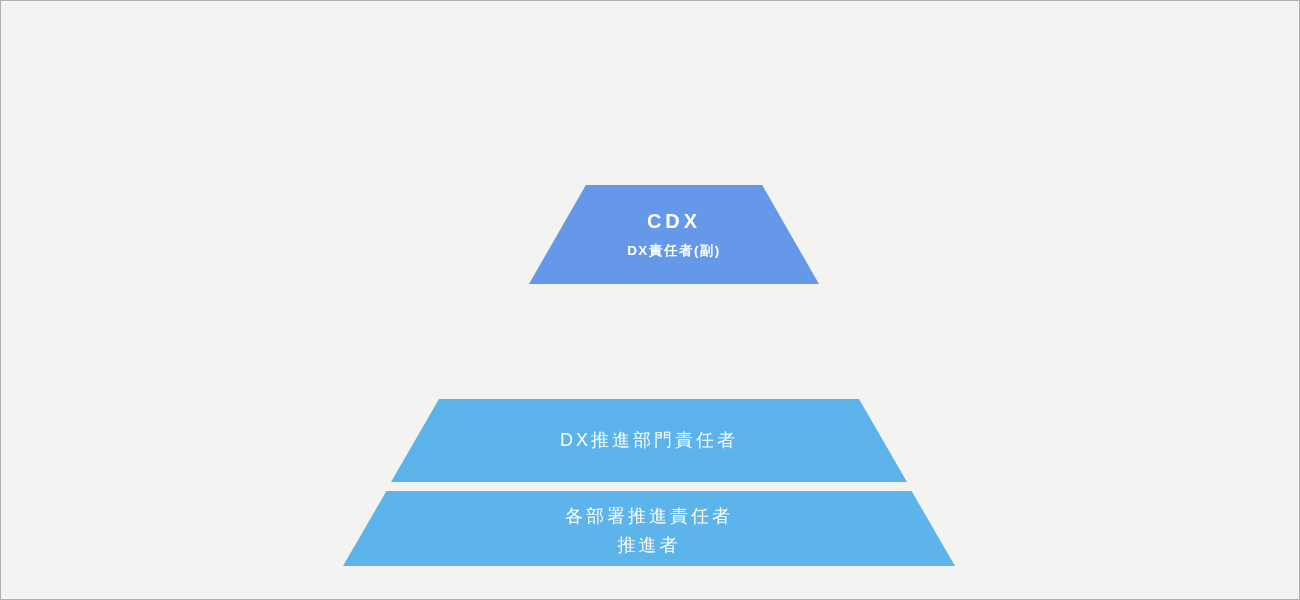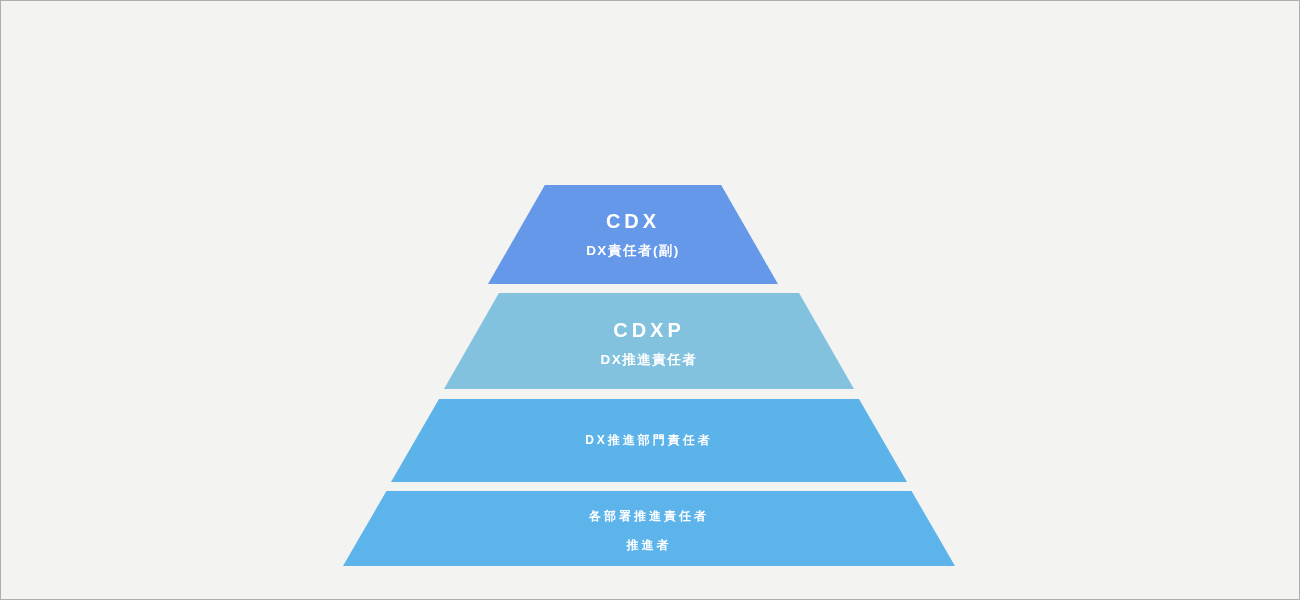--- a/index.html
+++ b/index.html
@@ -31,37 +31,37 @@
     letter-spacing: 4px;
     line-height: 26px;
   }
   .subline {
     font-size: 13.5px;
     font-weight: bold;
     letter-spacing: 1.5px;
     line-height: 21px;
   }
   .bigline {
-    font-size: 12px;
-    font-weight: bold;
+    font-size: 18px;
+    font-weight: normal;
     letter-spacing: 3px;
     line-height: 29px;
   }
   
   .level-1 {
     left: 565px; top: 30px; width: 165px; height: 144px;
     clip-path: polygon(50% 0, 100% 100%, 0 100%);
     justify-content: flex-end;
     padding-bottom: 4px;
     box-sizing: border-box;
   }
   .level-1 .heading { margin-bottom: 8px; }
   
   .level-2 {
-    left: 487px; top: 184px; width: 290px; height: 99px;
+    left: 528px; top: 184px; width: 290px; height: 99px;
     clip-path: polygon(19.6% 0, 80.4% 0, 100% 100%, 0 100%);
   }
   .level-2 .heading { margin-bottom: 6px; }
   
   .level-3 {
     left: 443px; top: 292px; width: 410px; height: 96px;
     clip-path: polygon(13.4% 0, 86.6% 0, 100% 100%, 0 100%);
     padding-top: 4px;
     box-sizing: border-box;
   }
@@ -83,24 +83,20 @@
 <body>
 
 <div class="canvas">
 
 
   <div class="band level-2" style="background: rgb(101, 152, 233);">
     <div class="heading">CDX</div>
     <div class="subline">DX責任者(副)</div>
   </div>
 
-  <div class="band level-3" style="background: rgb(130, 194, 222);">
-    <div class="heading">CDXP</div>
-    <div class="subline">DX推進責任者</div>
-  </div>
 
   <div class="band level-4" style="background: rgb(91, 179, 234);">
     <div class="bigline">DX推進部門責任者</div>
   </div>
 
   <div class="band level-5" style="background: rgb(92, 180, 235);">
     <div class="bigline">各部署推進責任者</div>
     <div class="bigline">推進者</div>
   </div>
 

